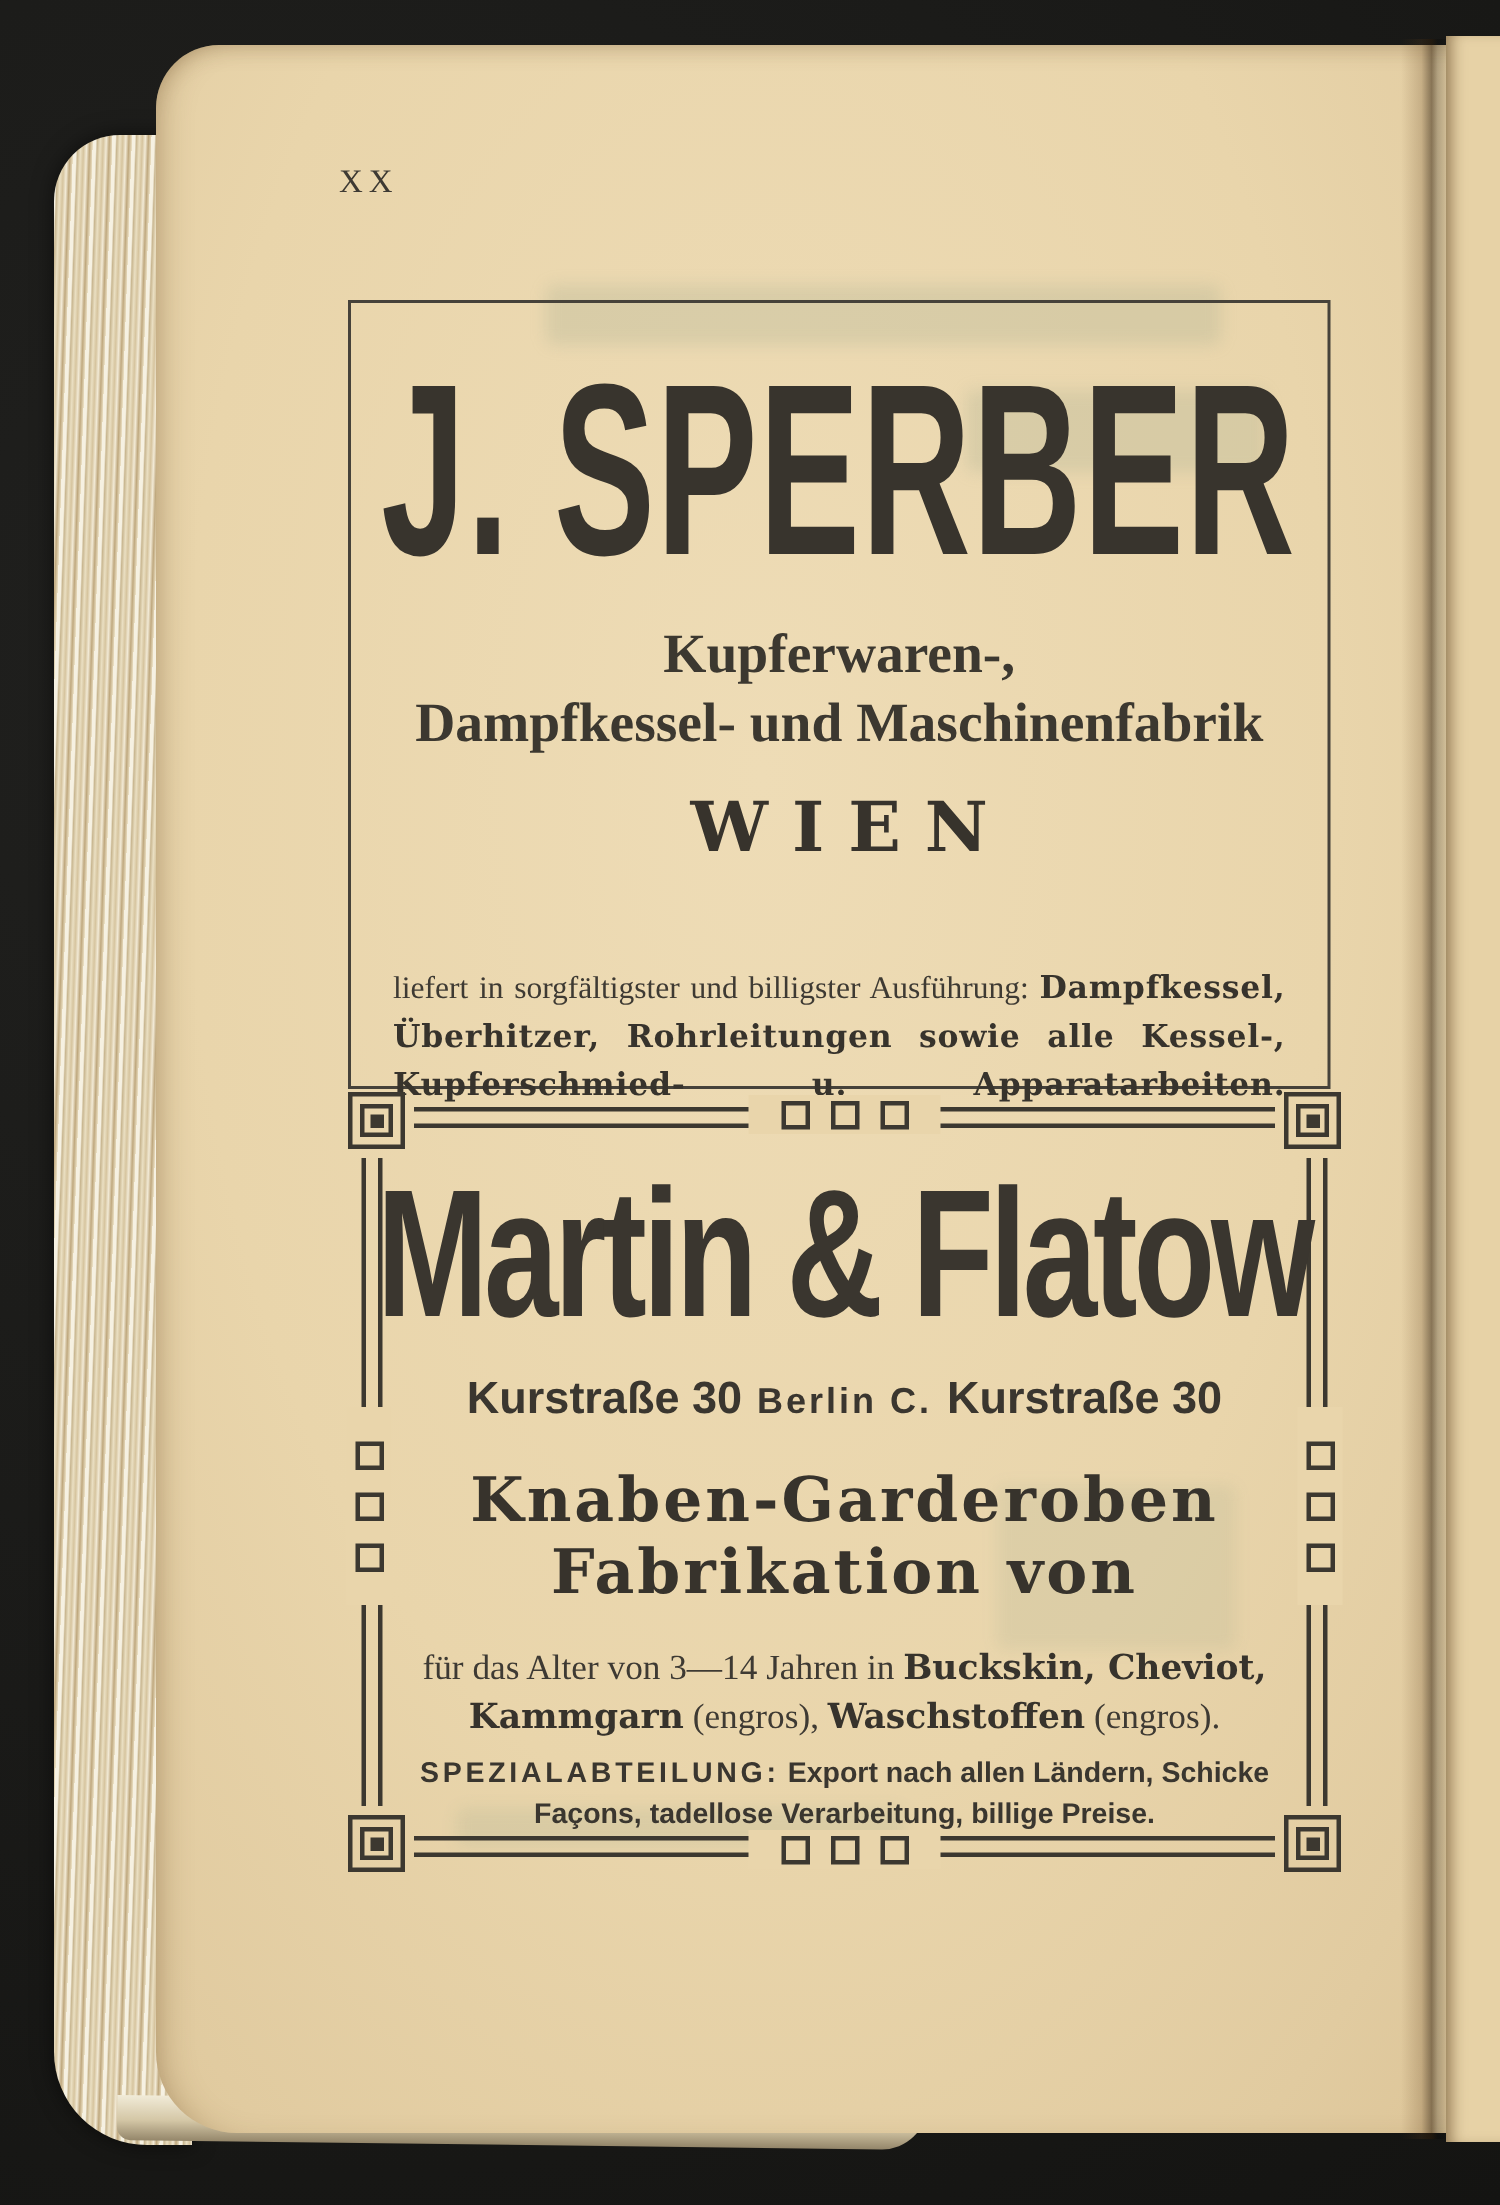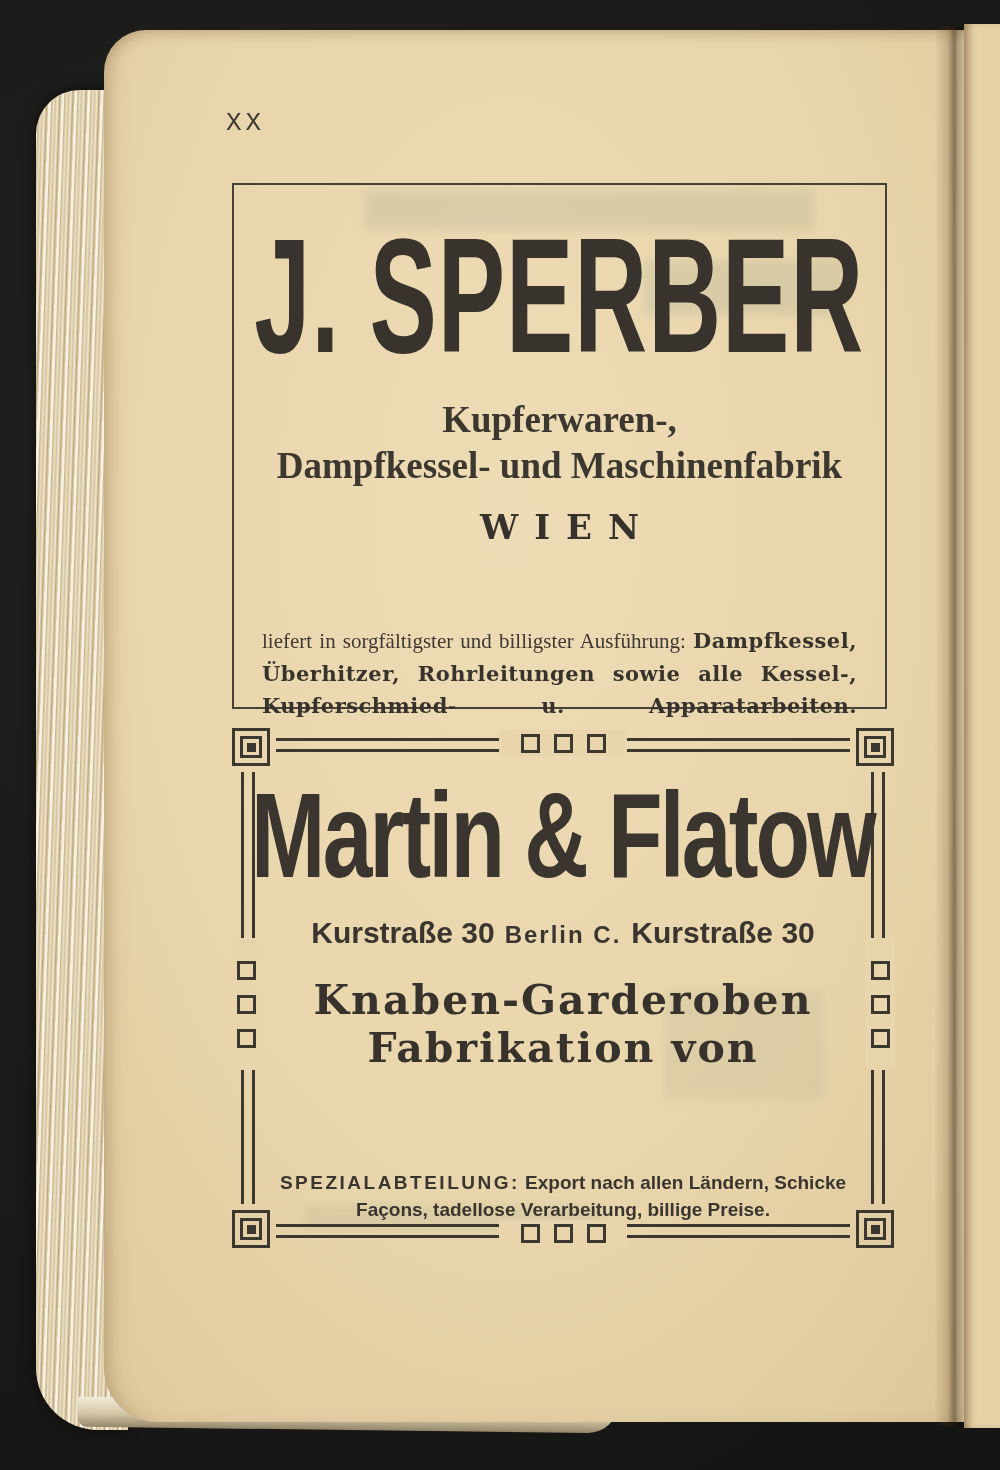--- a/index.html
+++ b/index.html
@@ -27,36 +27,36 @@
   
   .gutter{position:absolute;left:934px;top:26px;width:34px;height:1400px;
     background:linear-gradient(to right, rgba(0,0,0,0) 0%, rgba(92,60,26,0.22) 40%,
       rgba(43,26,8,0.5) 60%, rgba(0,0,0,0.22) 72%, rgba(0,0,0,0) 100%);}
   .next-page{position:absolute;left:964px;top:24px;width:36px;height:1404px;background:#e7d2a6;
     box-shadow:inset 8px 0 10px -5px rgba(70,42,12,0.55);}
 
   
   .bleed{position:absolute;background:rgba(148,165,138,0.22);filter:blur(5px);border-radius:6px;}
 
-  .page-number{position:absolute;left:122px;top:78px;font-family:Liberation Mono, monospace;
-    font-size:26px;letter-spacing:4px;color:#3e3a33;}
-
-  
-  .sperber-box{position:absolute;left:128px;top:153px;width:651px;height:522px;
+  .page-number{position:absolute;left:122px;top:78px;font-family:Liberation Serif, serif;
+    font-size:22px;letter-spacing:4px;color:#3e3a33;}
+
+  
+  .sperber-box{position:absolute;left:128px;top:170px;width:651px;height:522px;
     border:2.5px solid #46423a;}
   .sperber-title{position:absolute;left:0;right:0;top:12px;height:200px;
     display:flex;align-items:center;justify-content:center;}
   .sperber-title span{display:inline-block;font-family:"Liberation Sans",sans-serif;
     font-weight:bold;font-size:103px;letter-spacing:1px;color:#38342d;
     transform:scale(0.98,1.58);white-space:nowrap;}
   .sperber-sub{position:absolute;left:0;right:0;top:212px;text-align:center;
     font-family:"Liberation Serif",serif;font-weight:bold;font-size:37px;line-height:1.25;
     color:#3c3830;}
   .sperber-city{position:absolute;left:0;right:0;top:322px;text-align:center;
-    font-family:"DejaVu Serif",serif;font-weight:bold;font-size:34px;letter-spacing:16px;
+    font-family:"DejaVu Serif",serif;font-weight:bold;font-size:46px;letter-spacing:16px;
     color:#37332c;text-indent:16px;}
   .sperber-addr{position:absolute;left:0;right:0;top:392px;text-align:center;
     font-family:"DejaVu Serif",serif;font-weight:bold;font-size:30px;letter-spacing:4px;
     color:#37332c;}
   .sperber-body{position:absolute;left:28px;right:28px;top:440px;
     font-size:21px;line-height:1.55;color:#3e3a33;
     text-align:justify;text-align-last:justify;}
   .sperber-body .b{font-family:"DejaVu Serif",serif;font-weight:bold;font-size:21px;
     letter-spacing:0.5px;color:#37332c;}
 
@@ -183,20 +183,21 @@
         <span>Martin &amp; Flatow</span>
       </div>
 
       <div class="mf-street"><span class="k">Kurstraße 30</span><span class="city">Berlin C.</span><span class="k">Kurstraße 30</span></div>
 
       <div class="mf-heading">
         <div>Knaben-Garderoben</div>
         <div>Fabrikation von</div>
       </div>
 
+      <div class="mf-detail"><span>für das Alter von 3—14 Jahren in </span><span class="b">Buckskin, Cheviot, Kammgarn</span><span> (engros), </span><span class="b">Waschstoffen</span><span> (engros).</span></div>
 
       <div class="mf-special"><span class="lbl">SPEZIALABTEILUNG:</span><span> Export nach allen Ländern, Schicke Façons, tadellose Verarbeitung, billige Preise.</span></div>
     </div>
 
   </div>
 
   <div class="gutter"></div>
   <div class="next-page"></div>
 
 </div>

